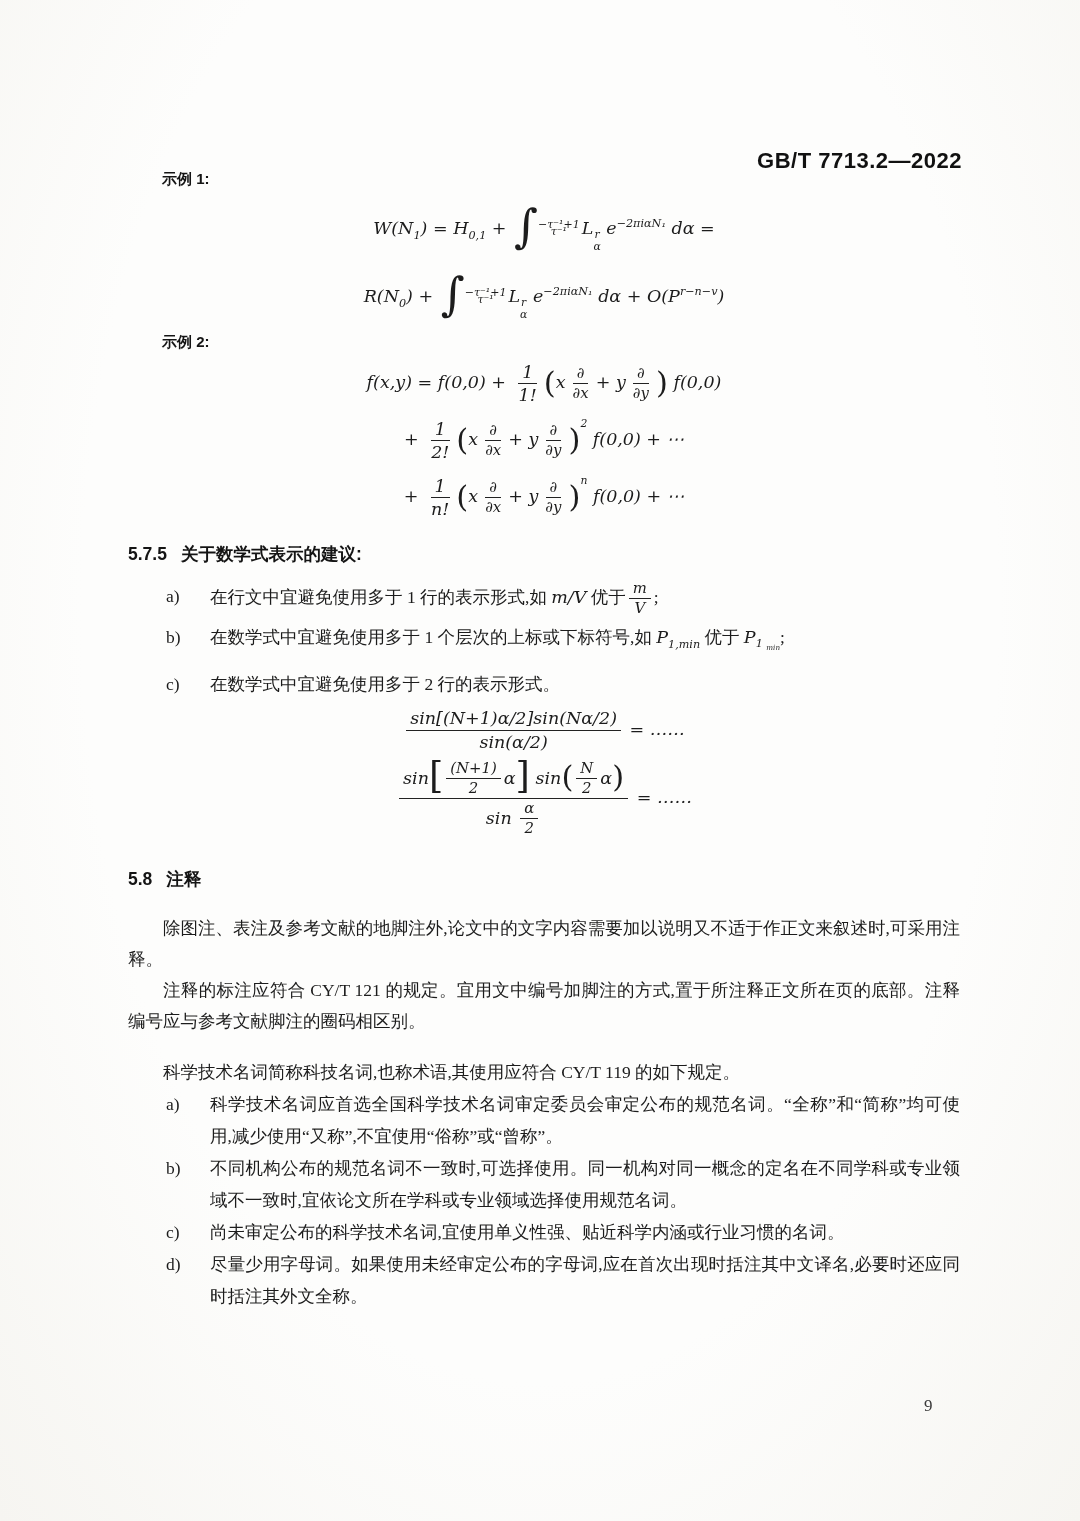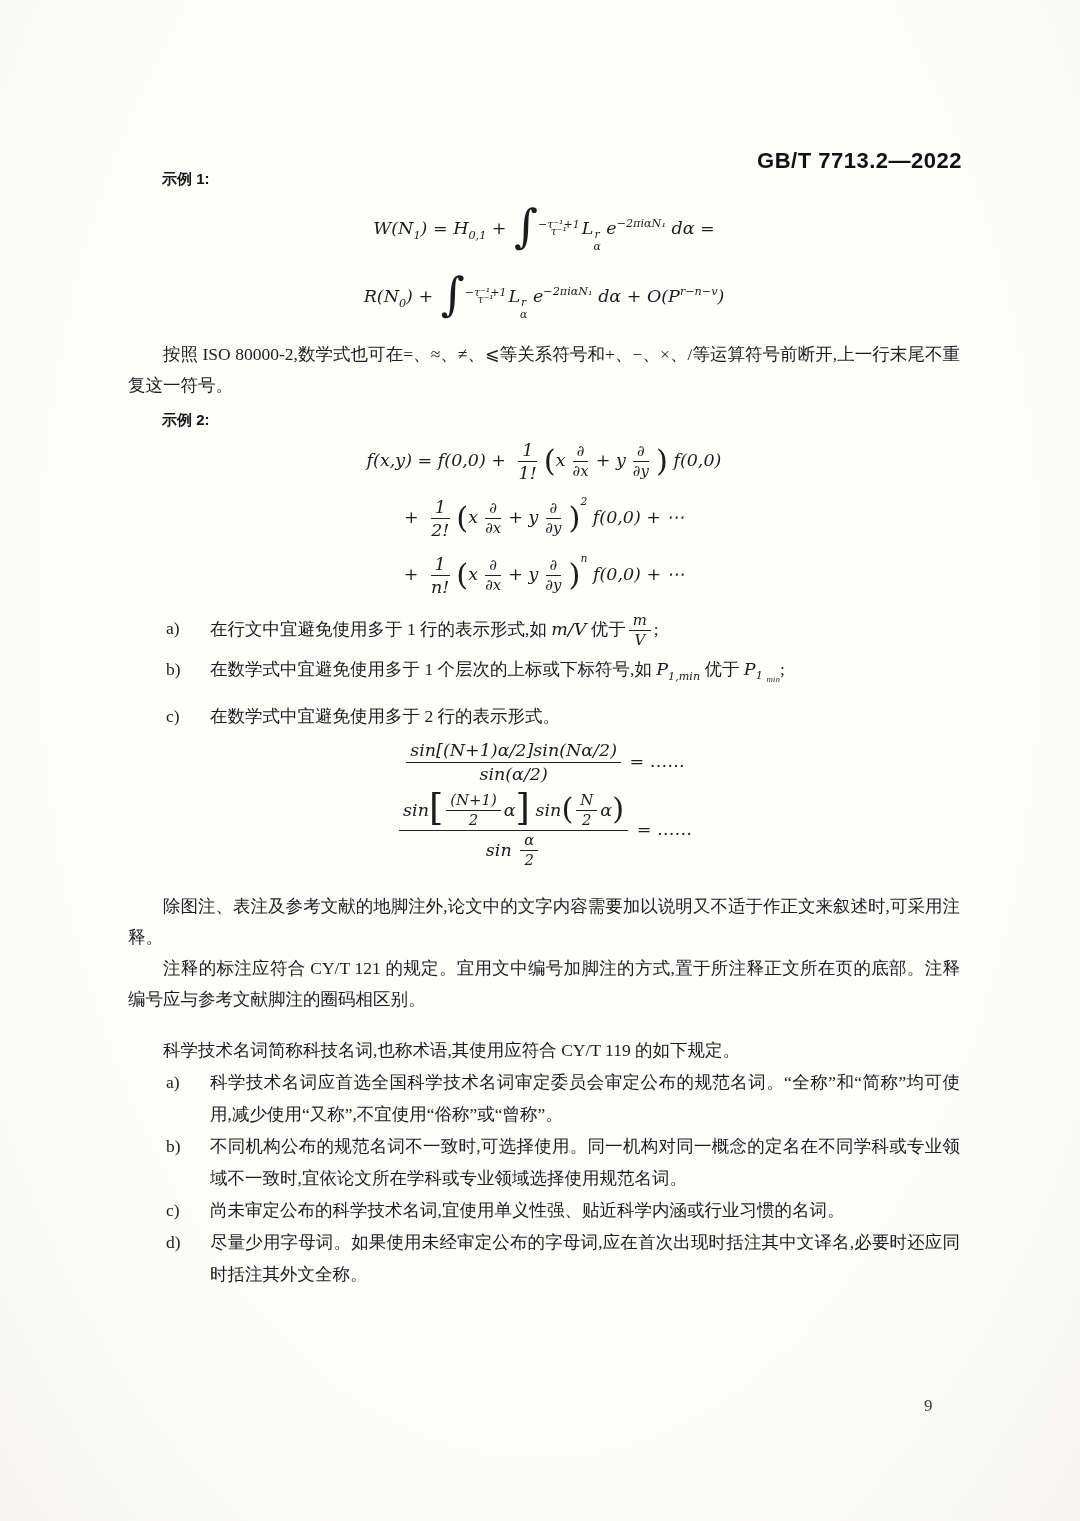--- a/index.html
+++ b/index.html
@@ -111,21 +111,20 @@
               <span class="int-up">−τ⁻¹+1</span>
               <span class="int-lo">τ⁻¹</span>
             </span>
           </span><span>L</span><span class="supsub">
             <span>r</span>
             <span>α</span>
           </span><span> e</span><sup>−2πiαN₁</sup><span> dα + O(P</span><sup>r−n−v</sup><span>)</span>
       </span>
     </div>
 
-    <p class="para indent mt16">按照 ISO 80000-2,数学式也可在=、≈、≠、⩽等关系符号和+、−、×、/等运算符号前断开,上一行末尾不重复这一符号。</p>
 
     <div class="ex-label mt10">示例 2:</div>
 
     <div class="formula-row mt10">
       <span class="math">
         <span>f(x,y) = f(0,0) + </span><span class="frac">
             <span class="num">1</span>
             <span class="den">1!</span>
           </span><span class="bparen">(</span><span>x</span><span class="frac small">
             <span class="num">∂</span>
@@ -160,20 +159,23 @@
           </span><span class="bparen">(</span><span>x</span><span class="frac small">
             <span class="num">∂</span>
             <span class="den">∂x</span>
           </span><span>+ y</span><span class="frac small">
             <span class="num">∂</span>
             <span class="den">∂y</span>
           </span><span class="bparen">)</span><span class="pw">n</span><span> f(0,0) + ⋯</span>
       </span>
     </div>
 
+    <div class="sec-heading mt22">
+      <span class="sec-num">5.7.5</span><span>关于数学式表示的建议:</span>
+    </div>
 
     <div class="ol-item mt14">
       <span class="marker">a)</span>
       <span class="itext"><span>在行文中宜避免使用多于 1 行的表示形式,如 </span><span class="math">m/V</span><span> 优于</span><span class="math"><span class="frac small">
               <span class="num">m</span>
               <span class="den">V</span>
             </span></span><span>;</span></span>
     </div>
 
     <div class="ol-item mt4">
@@ -208,20 +210,23 @@
                 <span class="den">2</span>
               </span><span>α</span><span class="bparen">)</span></span>
             <span class="den"><span>sin</span>&nbsp;<span class="frac small">
                 <span class="num">α</span>
                 <span class="den">2</span>
               </span></span>
           </span><span> = ……</span>
       </span>
     </div>
 
+    <div class="sec-heading mt30">
+      <span class="sec-num">5.8</span><span>注释</span>
+    </div>
     <p class="para indent mt22">除图注、表注及参考文献的地脚注外,论文中的文字内容需要加以说明又不适于作正文来叙述时,可采用注释。</p>
     <p class="para indent">注释的标注应符合 CY/T 121 的规定。宜用文中编号加脚注的方式,置于所注释正文所在页的底部。注释编号应与参考文献脚注的圈码相区别。</p>
 
     <p class="para indent mt20">科学技术名词简称科技名词,也称术语,其使用应符合 CY/T 119 的如下规定。</p>
 
     <div class="ol-item">
       <span class="marker">a)</span>
       <span class="itext">科学技术名词应首选全国科学技术名词审定委员会审定公布的规范名词。“全称”和“简称”均可使用,减少使用“又称”,不宜使用“俗称”或“曾称”。</span>
     </div>
     <div class="ol-item">

